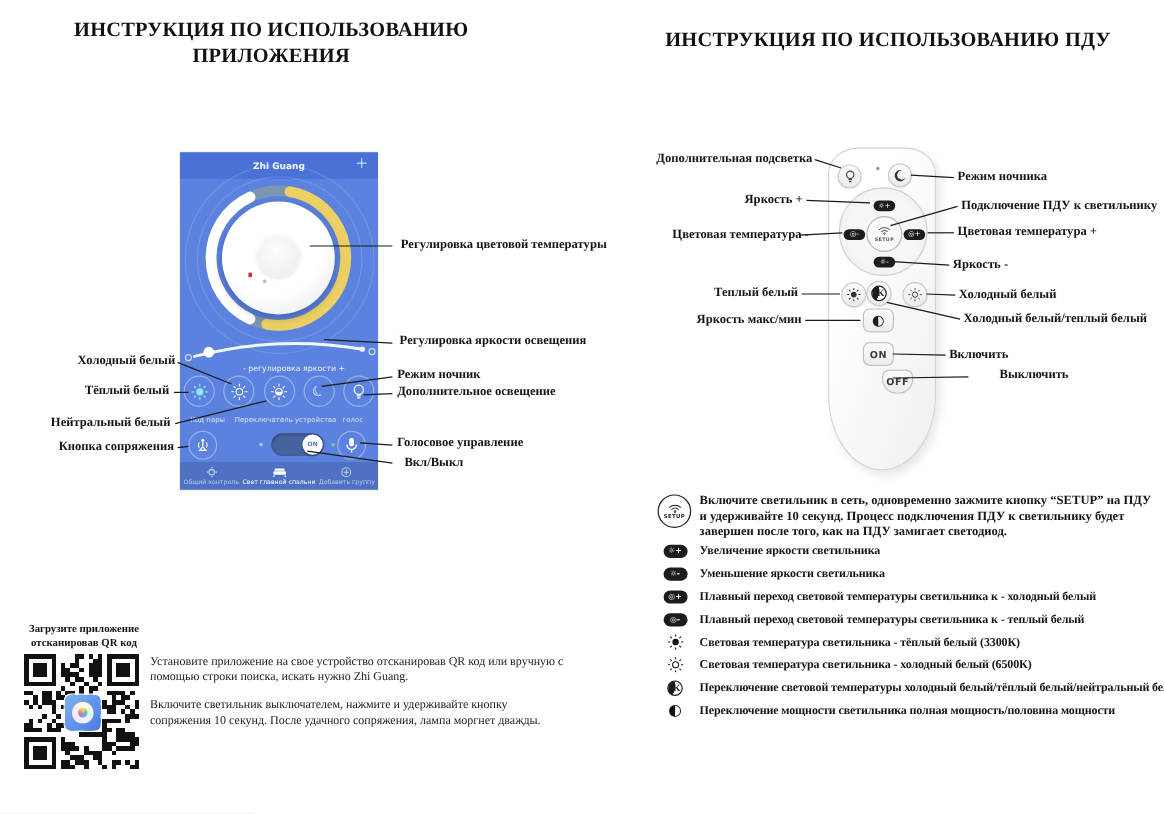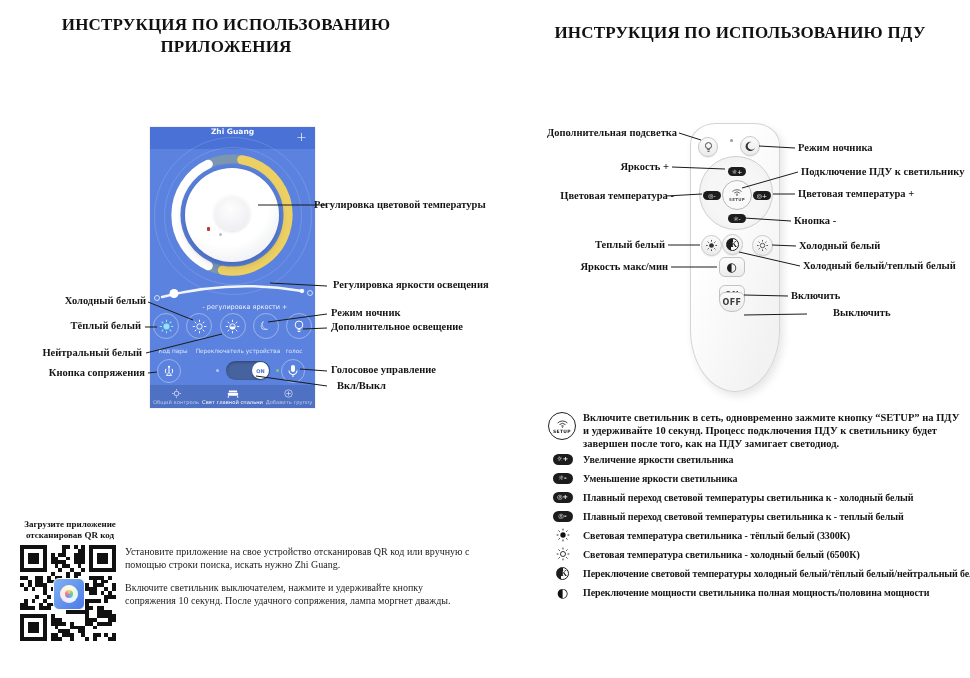--- a/index.html
+++ b/index.html
@@ -13,21 +13,21 @@
   #left-title{left:58px;top:14px;width:336px;}
   #right-title{left:538px;top:22px;width:404px;}
 
   .co{position:absolute;font:700 10.5px "Liberation Serif","DejaVu Serif",serif;
       color:#141414;white-space:nowrap;z-index:6;}
 
   
   #app{position:absolute;left:150px;top:127px;width:165px;height:281px;background:#5b82de;
        font-family:"DejaVu Sans","Liberation Sans",sans-serif;z-index:2;box-shadow:0 0 0 1px rgba(0,0,0,.05);}
   #app-header{position:absolute;left:0;top:0;width:100%;height:22px;background:#4a72d6;
-              display:flex;align-items:flex-start;justify-content:center;}
+              display:flex;align-items:center;justify-content:center;}
   #app-title{color:#fff;font-size:7.5px;font-weight:700;opacity:.95;}
   #app-add{position:absolute;right:8px;top:2px;color:#fff;font-size:13px;font-weight:300;}
   #dial-zone{position:absolute;left:0;top:22px;width:165px;height:128px;}
   .faint-ring{position:absolute;border-radius:50%;border:1px solid rgba(255,255,255,.14);}
   #dial-rings{position:absolute;left:12px;top:-4px;}
   #dial{position:absolute;left:35px;top:19px;width:94px;height:94px;border-radius:50%;
         background:radial-gradient(circle at 42% 35%,#ffffff 55%,#e7e9ec 90%);
         box-shadow:0 3px 8px rgba(0,0,30,.25);}
   #dial-knob{position:absolute;left:29px;top:27px;width:36px;height:36px;border-radius:50%;
              background:radial-gradient(circle at 45% 38%,#fdfdfd,#e9eaee);
@@ -308,21 +308,21 @@
         </svg>
         <span class="tab-label">Добавить группу</span>
       </div>
     </div>
   </div>
 
   <div class="co" style="right:824px;top:295px;">Холодный белый</div>
   <div class="co" style="right:829px;top:320px;">Тёплый белый</div>
   <div class="co" style="right:828px;top:347px;">Нейтральный белый</div>
   <div class="co" style="right:825px;top:367px;">Кнопка сопряжения</div>
-  <div class="co" style="left:314px;top:199px;">Регулировка цветовой температуры</div>
+  <div class="co" style="left:334px;top:199px;">Регулировка цветовой температуры</div>
   <div class="co" style="left:333px;top:279px;">Регулировка яркости освещения</div>
   <div class="co" style="left:331px;top:307px;">Режим ночник</div>
   <div class="co" style="left:331px;top:321px;">Дополнительное освещение</div>
   <div class="co" style="left:331px;top:364px;">Голосовое управление</div>
   <div class="co" style="left:337px;top:380px;">Вкл/Выкл</div>
 
   <div id="remote">
     <span id="remote-led"></span>
     <div class="rbtn" style="left:7px;top:13px;width:20px;height:20px;">
       <svg width="11" height="12" viewBox="0 0 16 18">
@@ -384,32 +384,32 @@
             <line x1="4" y1="16" x2="5.8" y2="14.2"></line>
             <line x1="14.2" y1="5.8" x2="16" y2="4"></line>
           </g>
       </svg>
     </div>
 
     <div class="rrect" style="top:133px;">
       <span class="half-glyph">◐</span>
     </div>
     <div class="rrect" style="top:161px;" id="on-btn">ON</div>
-    <div class="rrect" style="top:168px;" id="off-btn">OFF</div>
+    <div class="rrect" style="top:184px;margin-left:16px;" id="off-btn">OFF</div>
   </div>
 
   <div class="co" style="right:293px;top:127px;">Дополнительная подсветка</div>
   <div class="co" style="right:301px;top:161px;">Яркость +</div>
   <div class="co" style="right:296px;top:190px;">Цветовая температура -</div>
   <div class="co" style="right:305px;top:239px;">Теплый белый</div>
   <div class="co" style="right:302px;top:261px;">Яркость макс/мин</div>
   <div class="co" style="left:798px;top:142px;">Режим ночника</div>
   <div class="co" style="left:801px;top:166px;">Подключение ПДУ к светильнику</div>
   <div class="co" style="left:798px;top:188px;">Цветовая температура +</div>
-  <div class="co" style="left:794px;top:215px;">Кнопка -</div>
+  <div class="co" style="left:794px;top:215px;">Яркость -</div>
   <div class="co" style="left:799px;top:240px;">Холодный белый</div>
   <div class="co" style="left:803px;top:260px;">Холодный белый/теплый белый</div>
   <div class="co" style="left:791px;top:290px;">Включить</div>
   <div class="co" style="left:811px;top:307px;margin-left:22px;">Выключить</div>
 
   <div id="setup-note-icon">
     <svg width="13" height="9" viewBox="0 0 24 16">
       <path d="M3 7 a13 13 0 0 1 18 0 M6.5 10 a8.5 8.5 0 0 1 11 0 M9.8 12.8 a4 4 0 0 1 4.4 0" fill="none" stroke="#222" stroke-width="1.6"></path>
       <circle cx="12" cy="14.6" r="1.2" fill="#222"></circle>
     </svg>

